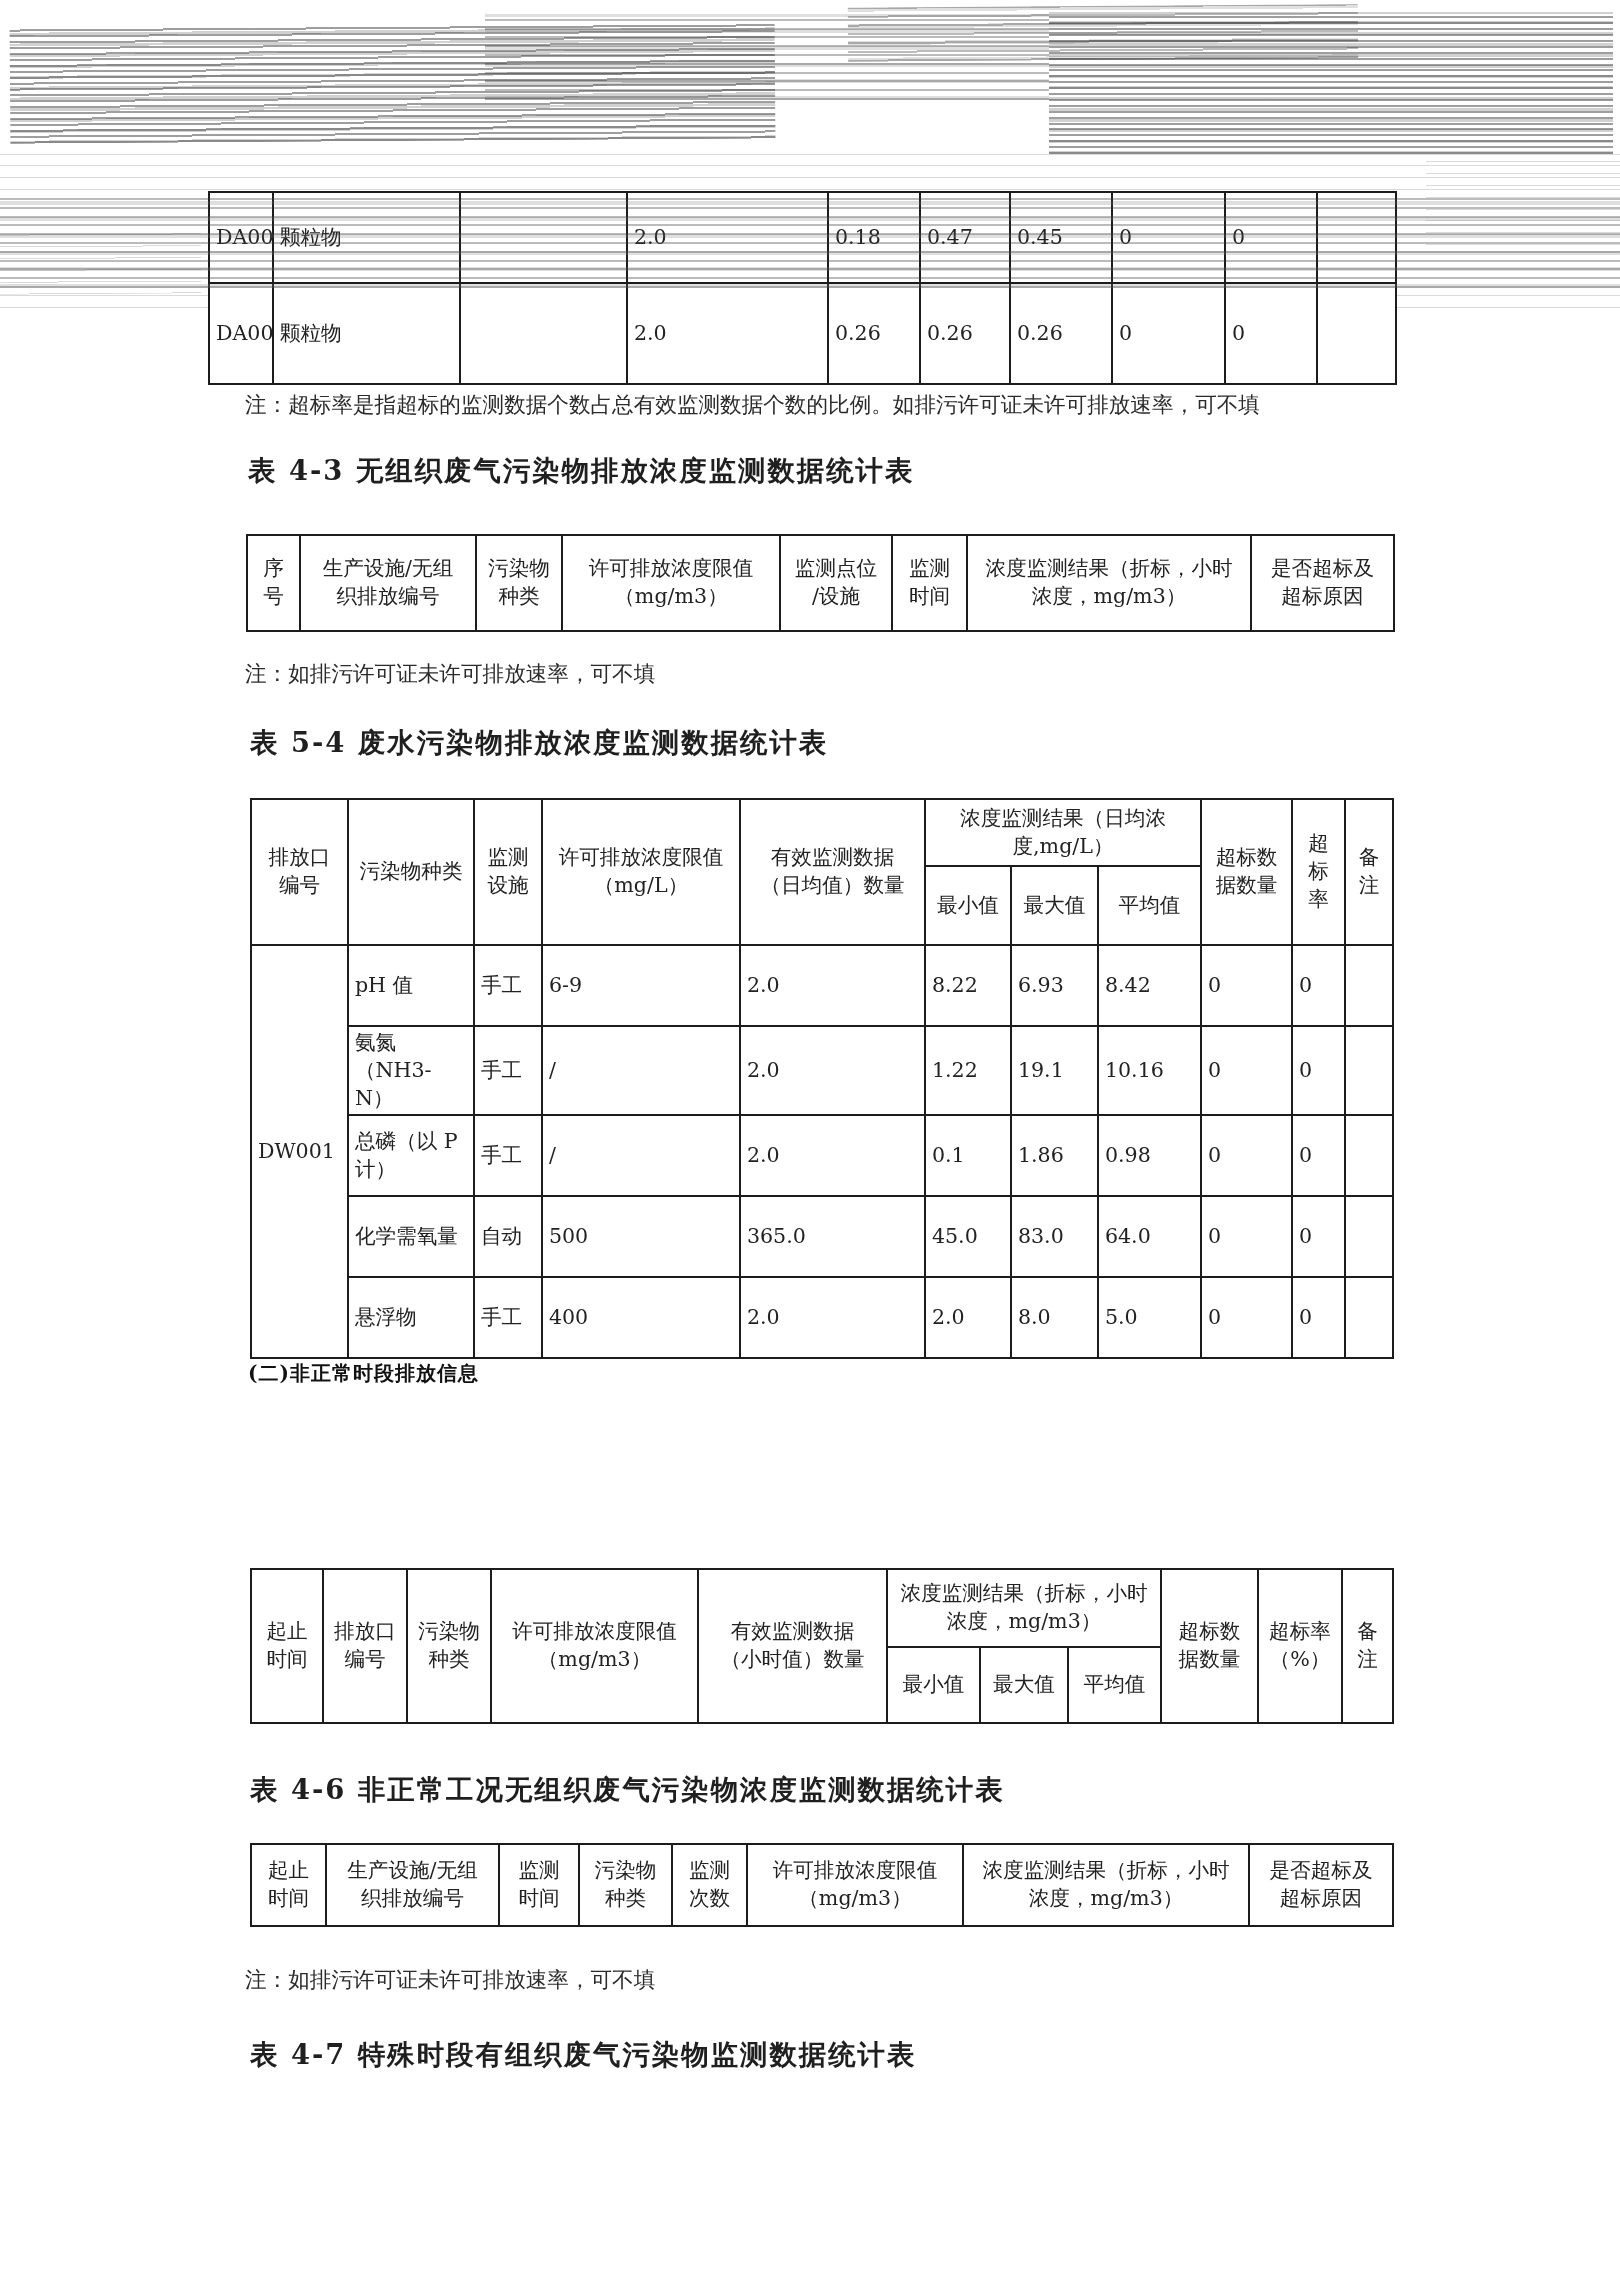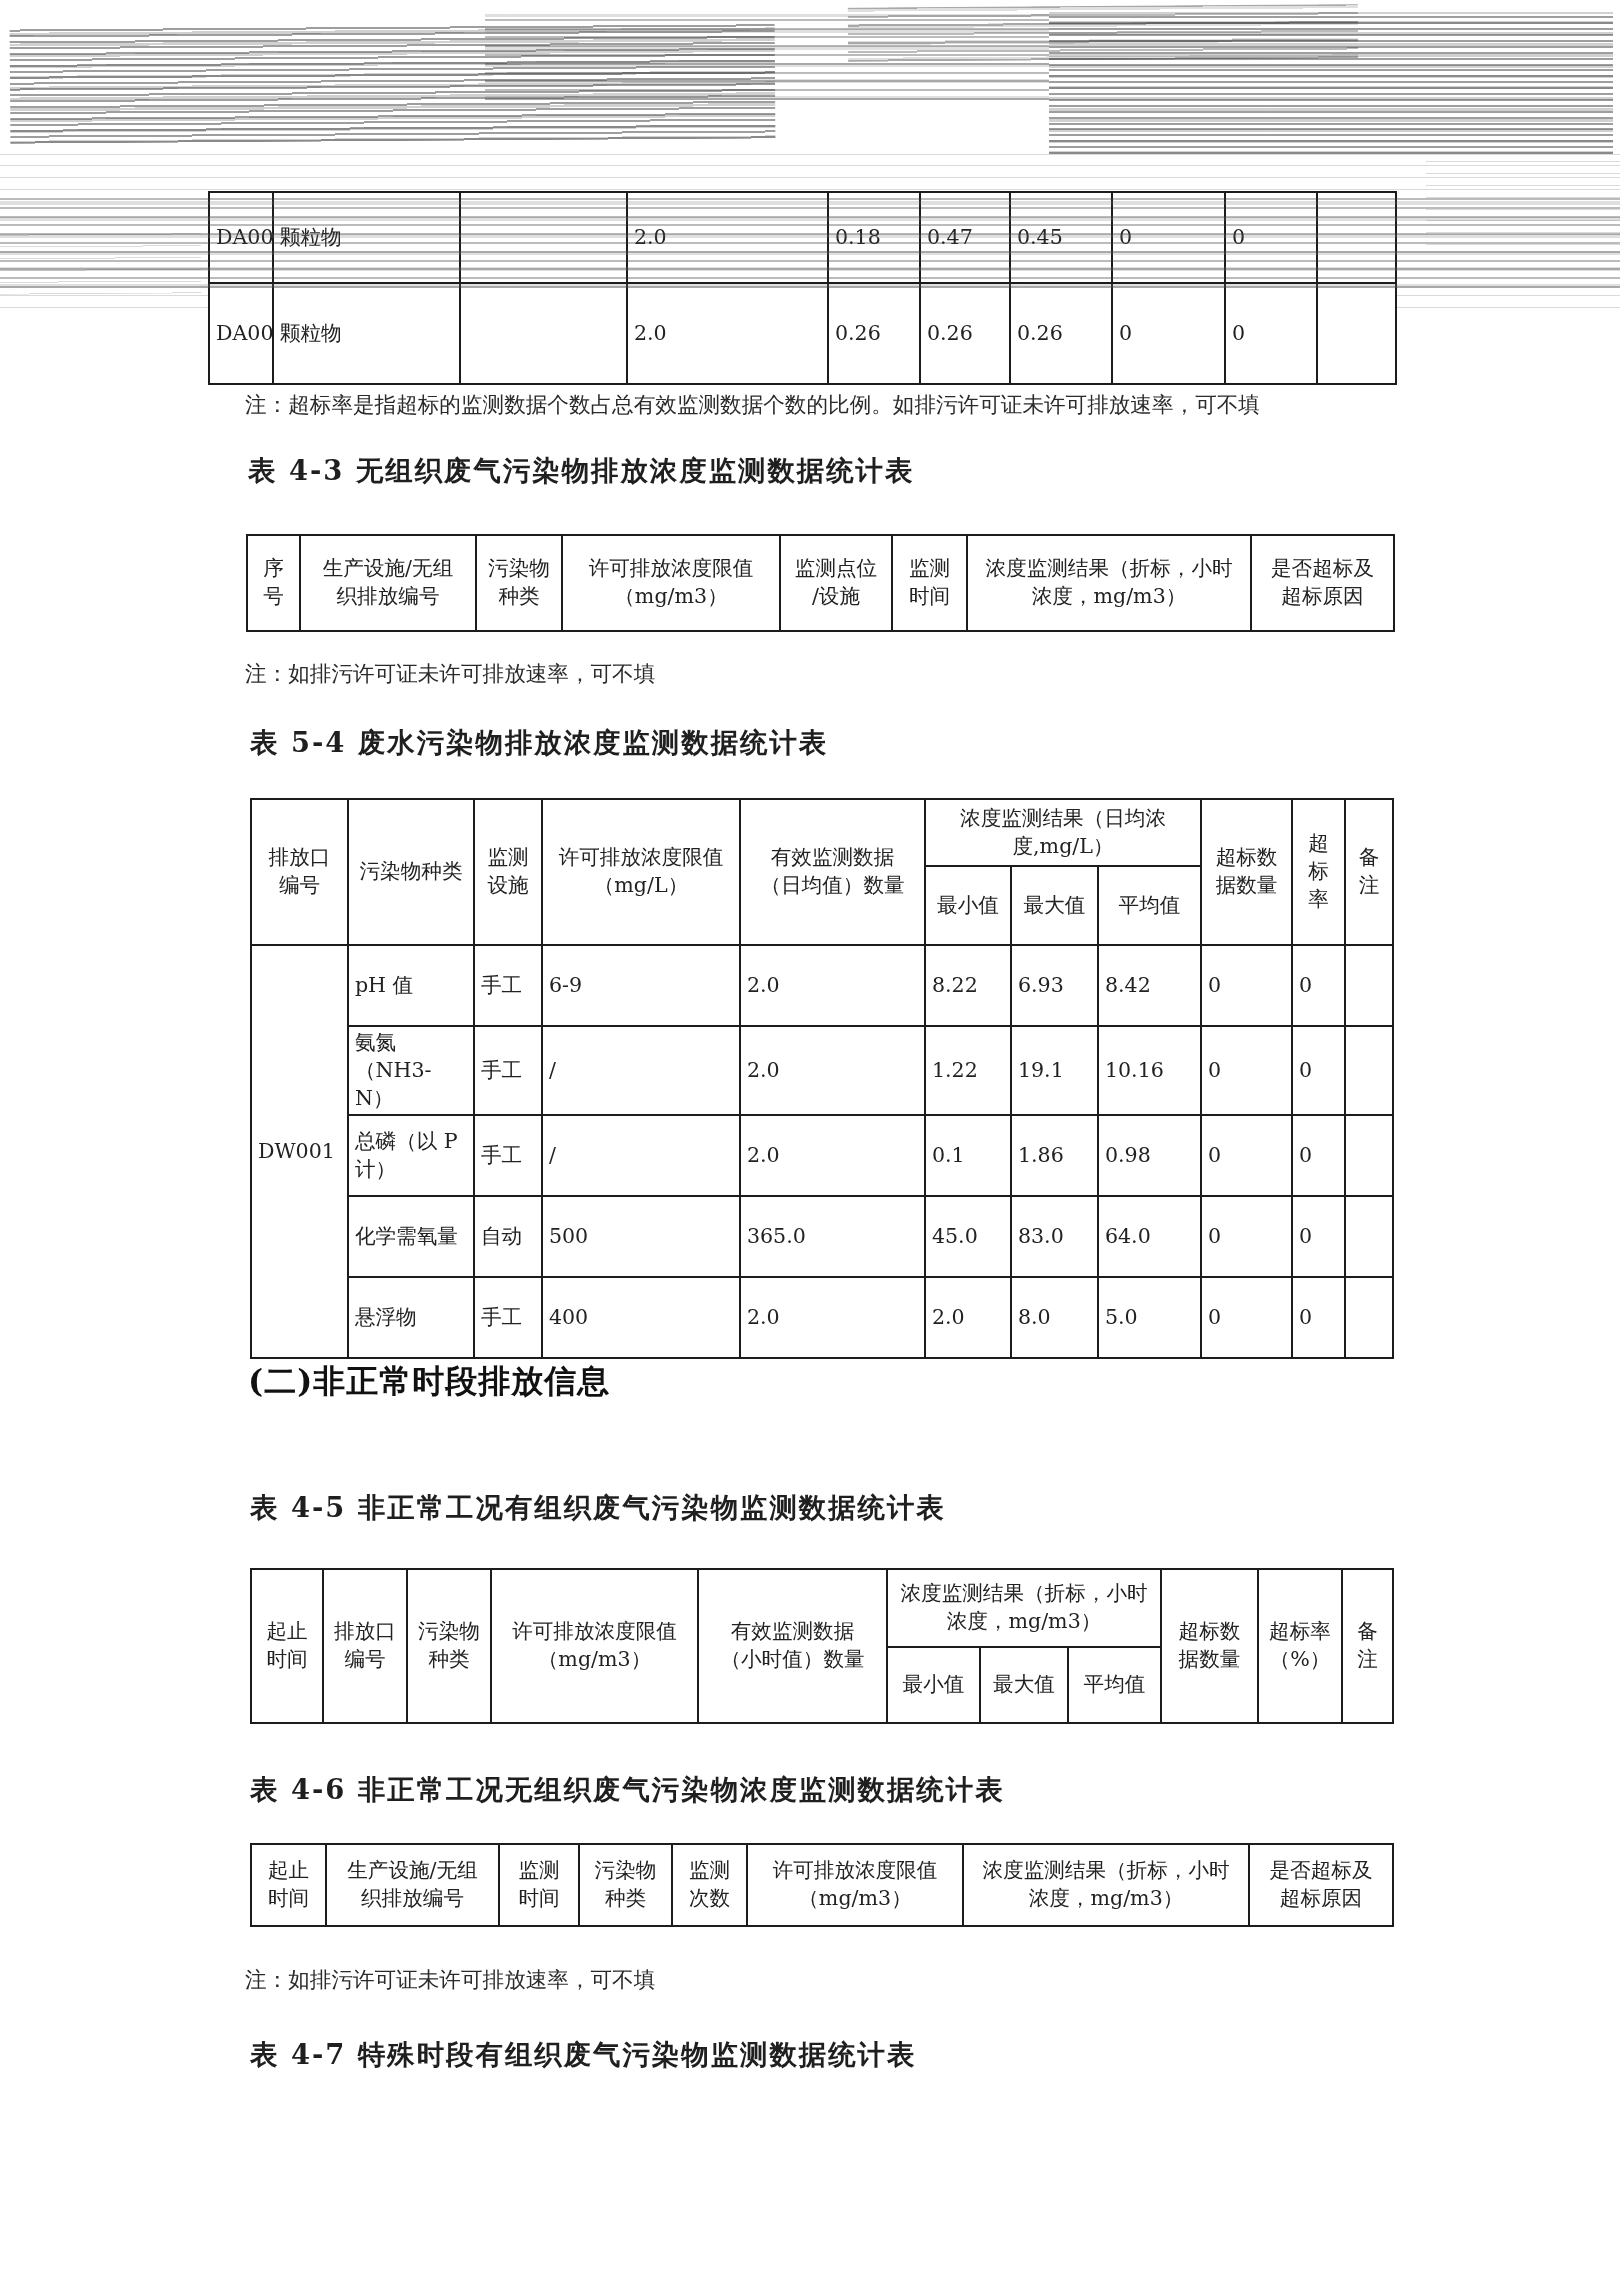--- a/index.html
+++ b/index.html
@@ -61,21 +61,21 @@
     position:absolute;
     font-size:27.4px;
     font-weight:600;
     letter-spacing:2px;
     text-align:left;
     color:#1f1f1f;
     white-space:nowrap;
   }
   .sec-heading{
     position:absolute;
-    font-size:32px;
+    font-size:20px;
     font-weight:bold;
     letter-spacing:1px;
     color:#111;
     white-space:nowrap;
   }
   .thick-bottom td{border-bottom-width:3.9px;}
 </style>
 </head>
 <body>
 
@@ -274,21 +274,20 @@
       <td>5.0</td>
       <td>0</td>
       <td>0</td>
       <td></td>
     </tr>
   </tbody>
     </table>
 
   <div class="sec-heading" style="left:248px;top:1360px;">(二)非正常时段排放信息</div>
 
-  <div class="tbl-title" style="left:250px;top:1490px;width:1143px;">表 4-5 非正常工况有组织废气污染物监测数据统计表</div>
 
   <table class="scan" style="left:250px;top:1568px;width:1143px;">
     <colgroup>
       <col style="width:72px">
         <col style="width:84px">
         <col style="width:84px">
       <col style="width:207px">
         <col style="width:189px">
         <col style="width:93px">
       <col style="width:88px">

